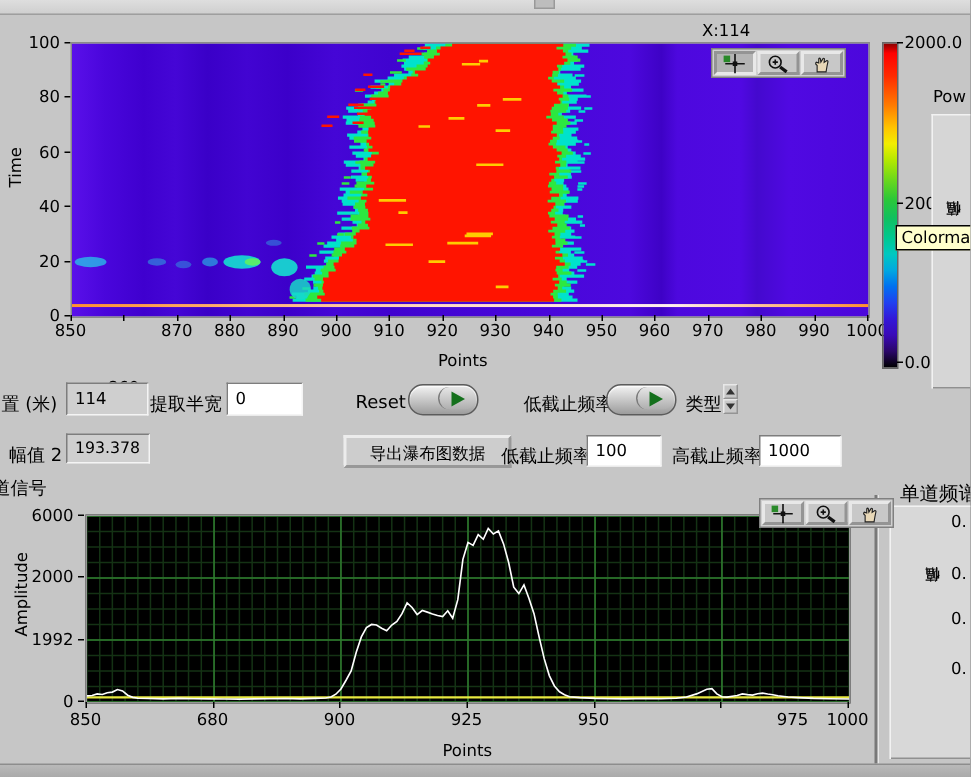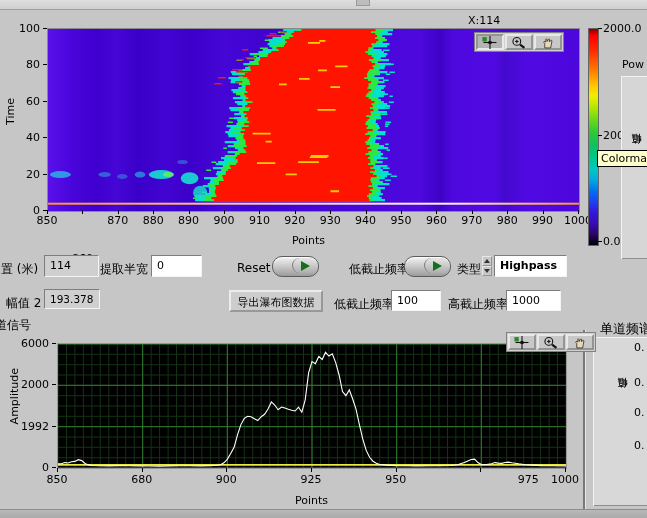--- a/index.html
+++ b/index.html
@@ -194,25 +194,24 @@
   </div>
   <div class="lbl" style="left:457px;top:261px;font-size:12px;">类型</div>
   <div class="spinner" style="left:482px;top:256px;">
     <button class="spbtn" style="top:0;">
         <span class="tri-up"></span>
       </button>
     <button class="spbtn" style="top:10px;">
         <span class="tri-dn"></span>
       </button>
   </div>
-  <div class="inp combo" style="left:494px;top:255px;width:62px;height:17px;">Highpass</div>
 
   <div class="lbl" style="left:6px;top:295px;font-size:12px;">幅值 2</div>
   <div class="ind" style="left:44px;top:289px;width:45px;height:15px;font-size:10.5px;">193.378</div>
-  <button class="btn3d" style="left:229px;top:290px;width:94px;height:22px;">导出瀑布图数据</button>
+  <button class="btn3d" style="left:229px;top:290px;width:112px;height:22px;">导出瀑布图数据</button>
   <div class="lbl" style="left:334px;top:296px;font-size:12px;">低截止频率</div>
   <div class="inp" style="left:391px;top:290px;width:39px;height:16px;">100</div>
   <div class="lbl" style="left:448px;top:296px;font-size:12px;">高截止频率</div>
   <div class="inp" style="left:506px;top:290px;width:44px;height:16px;">1000</div>
 
   <div class="lbl" style="left:-5px;top:317px;font-size:12px;">道信号</div>
 
   <div class="palette" style="left:506px;top:332px;">
     <button class="pbtn">
       <svg width="22" height="13" viewBox="0 0 16 12">

